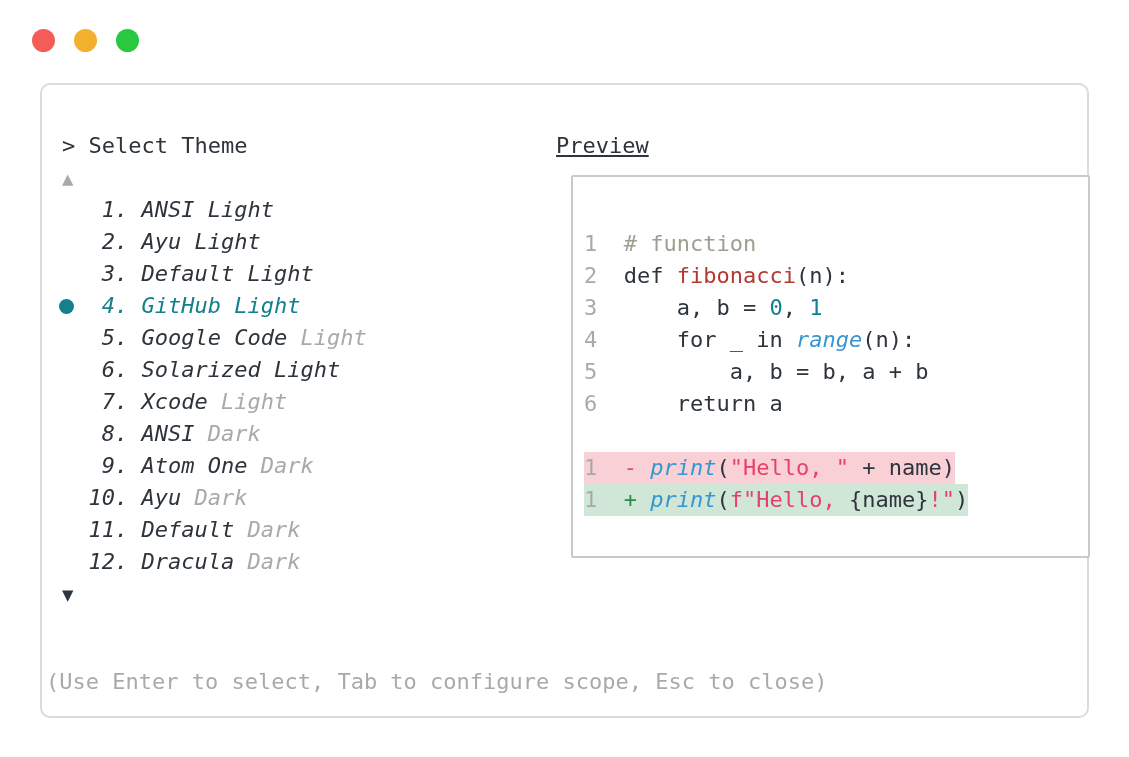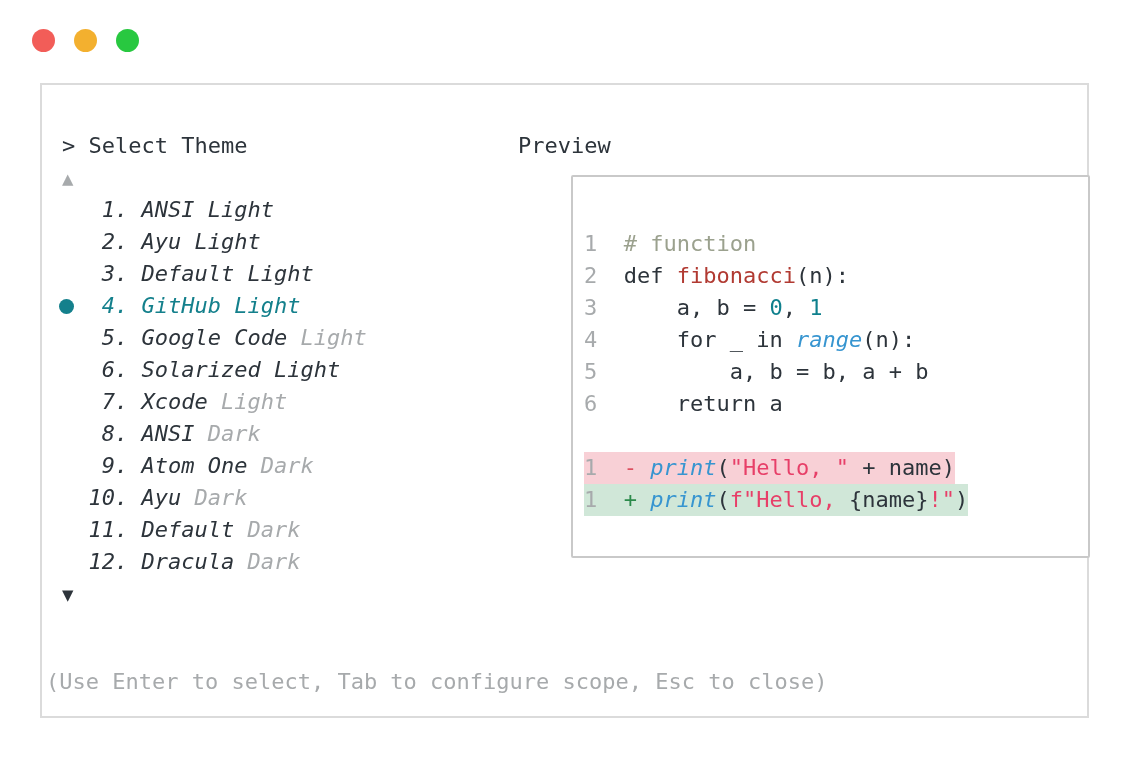--- a/index.html
+++ b/index.html
@@ -15,28 +15,28 @@
     font-family:"DejaVu Sans Mono","Liberation Mono",monospace;
     overflow:hidden;
   }
   .traffic{position:absolute;top:29px;width:23px;height:23px;border-radius:50%;}
   .t-red{left:32px;background:var(--tred);}
   .t-yellow{left:74px;background:var(--tyellow);}
   .t-green{left:116px;background:var(--tgreen);}
 
   .panel{
     position:absolute;left:40px;top:83px;width:1049px;height:635px;
-    border:2px solid var(--border1);border-radius:0;background:#fff;
+    border:2px solid var(--border1);border-radius:10px;background:#fff;
     box-sizing:border-box;
     padding-left:25px;
   }
   .panel *{white-space:pre;}
   .mono{font-size:22px;line-height:32px;}
   .hdr{position:absolute;left:20px;top:45px;color:var(--dark);}
-  .preview-label{position:absolute;left:476px;top:45px;color:var(--dark);}
+  .preview-label{position:absolute;left:514px;top:45px;color:var(--dark);text-decoration:underline;}
   .arrow{position:absolute;left:20px;font-size:19px;line-height:32px;}
   .arrow-up{top:77px;color:var(--gray);}
   .arrow-down{top:493px;color:var(--dark);}
   .theme-list{position:absolute;left:20px;top:109px;}
   .row{position:relative;height:32px;line-height:32px;font-size:22px;font-style:italic;}
   .dot{position:absolute;left:-3px;top:9px;width:15px;height:15px;border-radius:50%;background:var(--teal);}
   .hint{position:absolute;left:4px;top:555px;color:var(--gray);margin-top:26px;}
 
   .preview-box{
     position:absolute;left:499px;top:90px;width:519px;height:383px;

